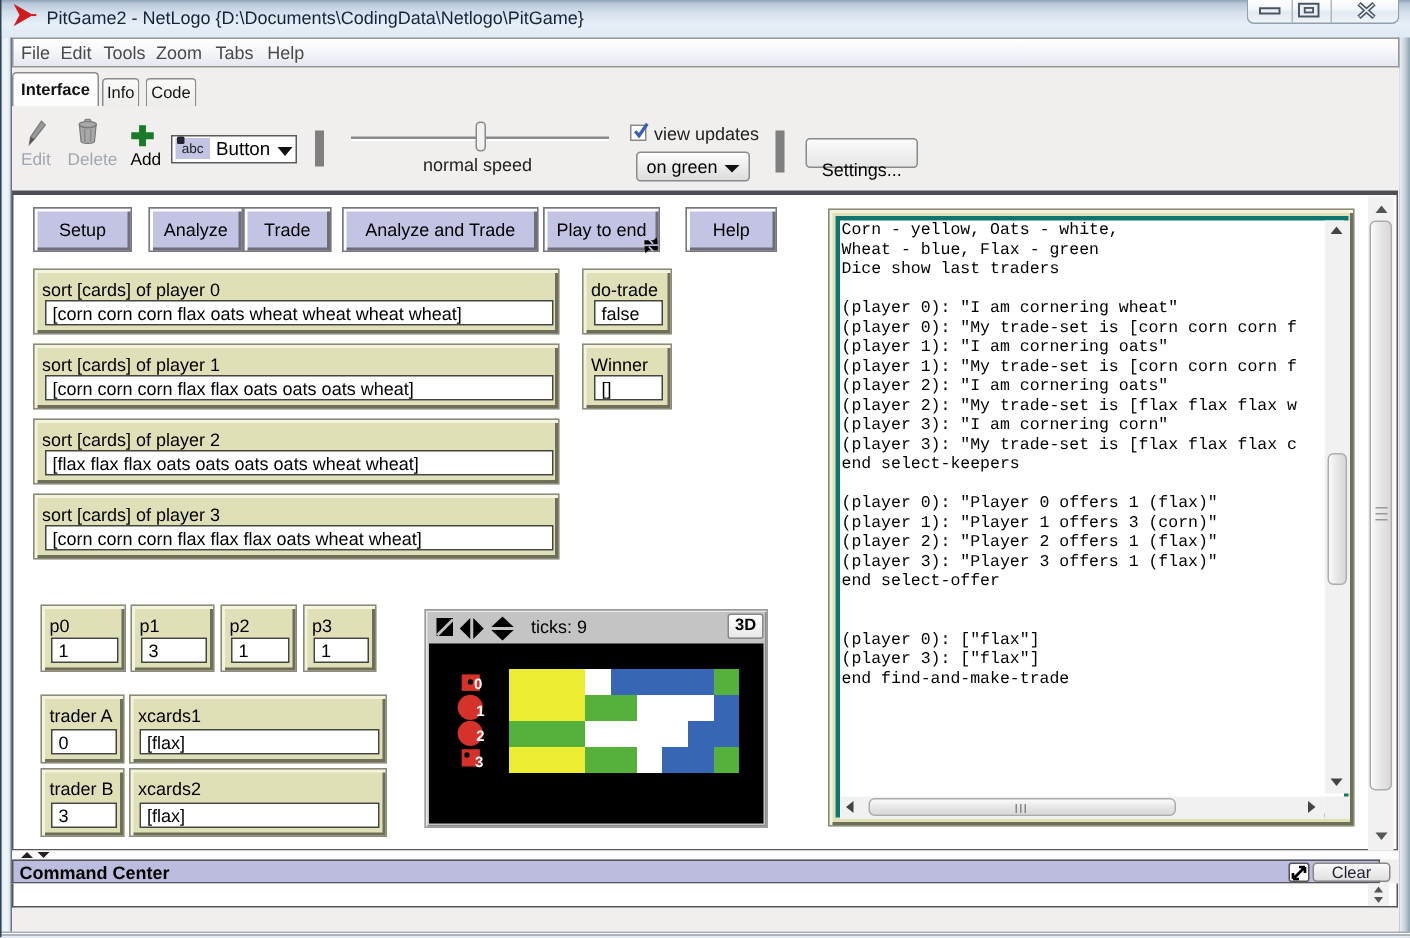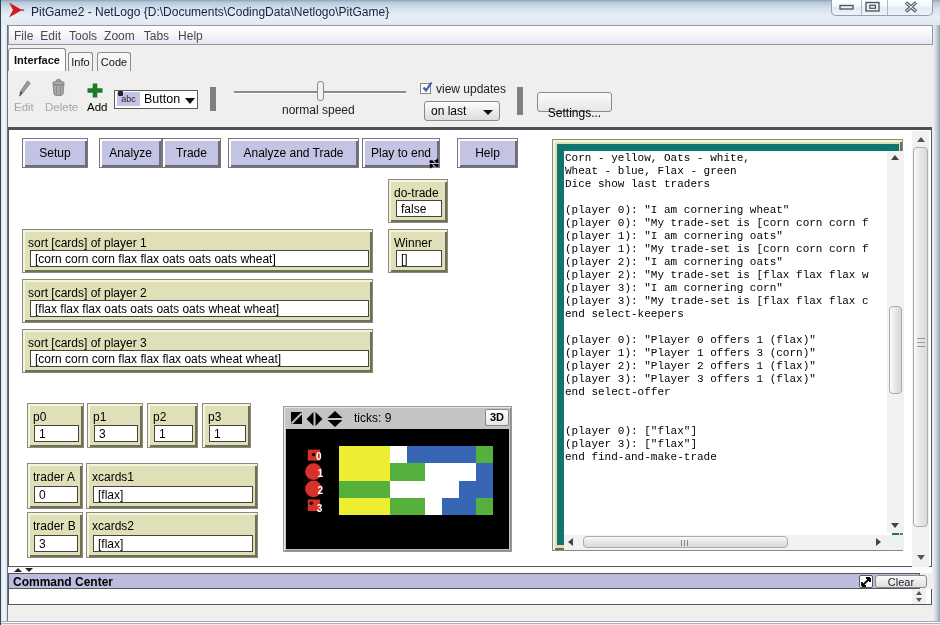--- a/index.html
+++ b/index.html
@@ -136,21 +136,21 @@
     <div class="abs" style="left:309px;top:10px;width:7px;height:20px;background:#F2F2F2;border:1px solid #8A8A8A;border-radius:3px"></div>
     <div class="abs" style="left:274px;top:32px;font-size:12px;color:#222">normal speed</div>
 
     <div class="abs" style="left:412px;top:12px;width:11px;height:11px;background:#fff;border:1px solid #888"></div>
     <svg style="left:413px;top:10px" width="13" height="13" viewBox="0 0 13 13">
       <path d="M2.5 6.5 L5 9.5 L10.5 1.5" fill="none" stroke="#3A5FB5" stroke-width="2.2"></path>
     </svg>
     <div class="abs" style="left:428px;top:11px;font-size:12px;color:#222">view updates</div>
 
     <div class="abs" style="left:416px;top:30px;width:76px;height:20px;background:linear-gradient(180deg,#FDFDFD,#E9E9E9 60%,#DDDDDD);border:1px solid #8A8A8A;border-radius:3px">
-      <div class="abs" style="left:6px;top:2px;font-size:12px">on last</div>
+      <div class="abs" style="left:6px;top:2px;font-size:12px">on green</div>
       <div class="arr" style="left:58px;top:8px;border-left:5px solid transparent;border-right:5px solid transparent;border-top:5px solid #111"></div>
     </div>
     <div class="tseph" style="left:509px;top:16px;height:28px"></div>
 
     <div class="abs" style="left:529px;top:21px;width:75px;height:20px;background:linear-gradient(180deg,#FBFBFB,#E6E6E6);border:1px solid #8A8A8A;border-radius:3px;font-size:12px;text-align:center;padding-top:13px">Settings...</div>
   </div>
 
   <div id="iface" class="abs">
 
     <div class="btn" style="left:13px;top:8px;width:66px;height:30px;line-height:28px">Setup</div>
@@ -161,20 +161,24 @@
       <svg style="left:66px;top:19px" width="10" height="11" viewBox="0 0 10 11">
         <path d="M0.6 2.2 H6.6 L8.8 0.2 L9.4 5.2 H0.6 Z" fill="#000"></path>
         <path d="M9.4 8.8 H3.4 L1.2 10.8 L0.6 5.8 H9.4 Z" fill="#000"></path>
         <line x1="0" y1="5.6" x2="10" y2="5.4" stroke="#C3C3E3" stroke-width="1"></line>
         <line x1="3.6" y1="1.6" x2="6.4" y2="4.6" stroke="#C3C3E3" stroke-width="1.1"></line>
         <line x1="3.6" y1="6.4" x2="6.4" y2="9.4" stroke="#C3C3E3" stroke-width="1.1"></line>
       </svg>
     </div>
     <div class="btn" style="left:448px;top:8px;width:61px;height:30px;line-height:28px">Help</div>
 
+    <div class="mon" style="left:13px;top:49px;width:351px;height:44px">
+      <div class="t">sort [cards] of player 0</div>
+      <div class="v" style="left:7px;top:20px;width:339px;height:17px"><span>[corn corn corn flax oats wheat wheat wheat wheat]</span></div>
+    </div>
     <div class="mon" style="left:13px;top:99px;width:351px;height:44px">
       <div class="t">sort [cards] of player 1</div>
       <div class="v" style="left:7px;top:20px;width:339px;height:17px"><span>[corn corn corn flax flax oats oats oats wheat]</span></div>
     </div>
     <div class="mon" style="left:13px;top:149px;width:351px;height:44px">
       <div class="t">sort [cards] of player 2</div>
       <div class="v" style="left:7px;top:20px;width:339px;height:17px"><span>[flax flax flax oats oats oats oats wheat wheat]</span></div>
     </div>
     <div class="mon" style="left:13px;top:199px;width:351px;height:44px">
       <div class="t">sort [cards] of player 3</div>
@@ -273,21 +277,21 @@
           <circle cx="25.3" cy="74.3" r="1.8" fill="#000"></circle>
           <text x="30" y="30.5" fill="#fff" font-size="10" font-weight="bold" font-family="Liberation Sans">0</text>
           <text x="31.5" y="48" fill="#fff" font-size="10" font-weight="bold" font-family="Liberation Sans">1</text>
           <text x="31.5" y="65.3" fill="#fff" font-size="10" font-weight="bold" font-family="Liberation Sans">2</text>
           <text x="30.7" y="82.5" fill="#fff" font-size="10" font-weight="bold" font-family="Liberation Sans">3</text>
         </svg>
       </div>
     </div>
 
     <div class="mon" style="left:543px;top:9px;width:351px;height:412px">
-      <div class="abs" style="left:4px;top:4px;width:342px;height:401px;background:#fff;border:7px solid #0f766e">
+      <div class="abs" style="left:4px;top:4px;width:342px;height:401px;background:#fff;border:3px solid #0f766e">
         <pre class="mono" style="position:absolute;left:1px;top:1px;font-size:11px;line-height:13px;color:#000">Corn - yellow, Oats - white,
 Wheat - blue, Flax - green
 Dice show last traders
 
 (player 0): "I am cornering wheat"
 (player 0): "My trade-set is [corn corn corn f
 (player 1): "I am cornering oats"
 (player 1): "My trade-set is [corn corn corn f
 (player 2): "I am cornering oats"
 (player 2): "My trade-set is [flax flax flax w

